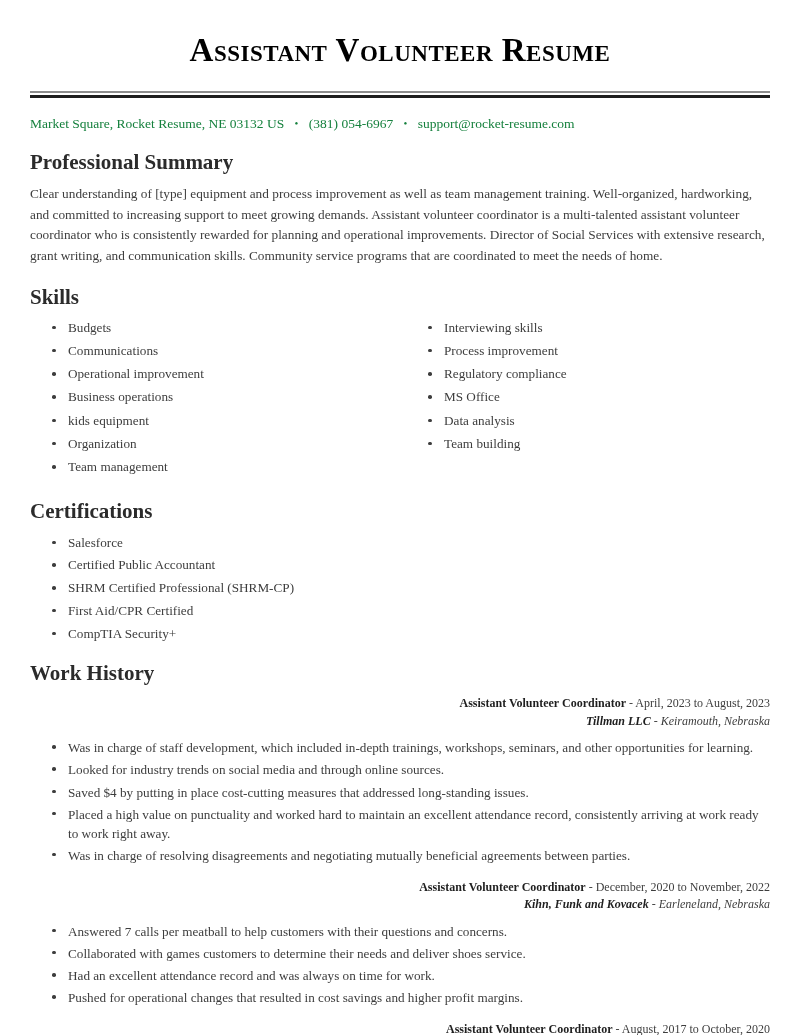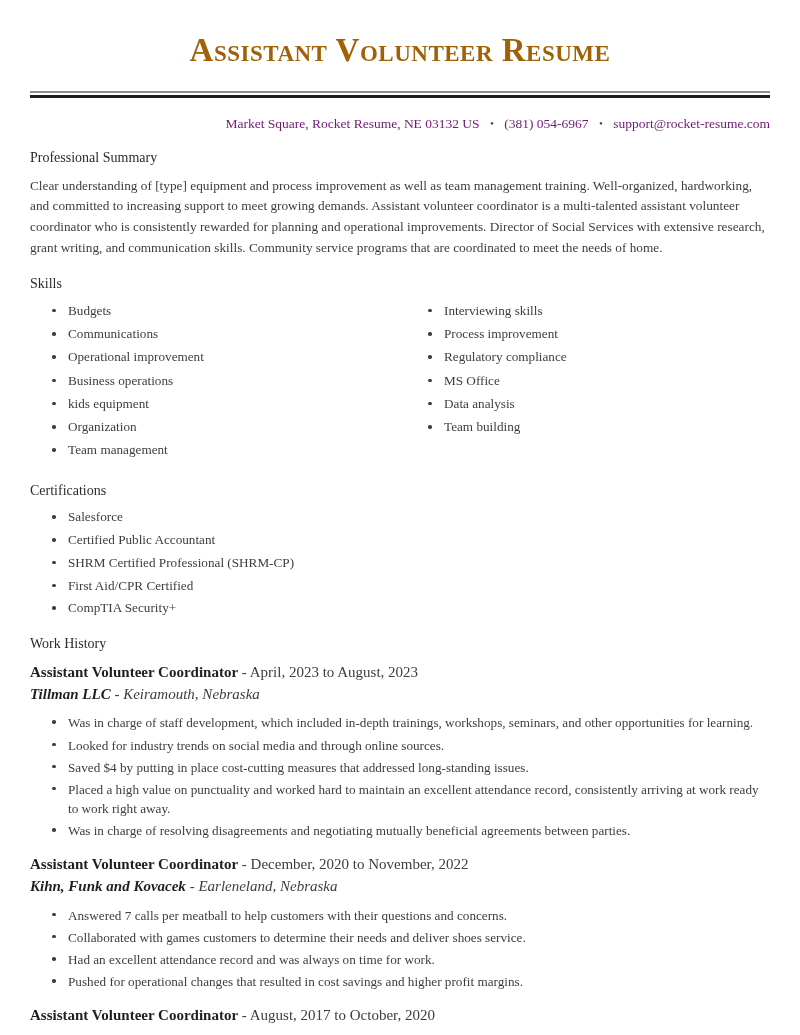--- a/index.html
+++ b/index.html
@@ -23,21 +23,21 @@
     overflow: hidden;
   }
 
   
   .resume-title {
     text-align: center;
     font-size: 33px;
     font-weight: bold;
     font-variant: small-caps;
     letter-spacing: 0.5px;
-    color: #a16207;
+    color: #000000;
     margin: 0;
     padding-top: 32px;
     line-height: 1.15;
     white-space: nowrap;
   }
   .rule-wrap {
     margin-top: 21px;
   }
   .rule-thin {
     height: 2px;
@@ -45,40 +45,40 @@
   }
   .rule-gap {
     height: 2px;
     background: #ffffff;
   }
   .rule-thick {
     height: 3px;
     background: #1d1d1d;
   }
   .contact-line {
-    text-align: right;
+    text-align: left;
     font-size: 13.5px;
-    color: #701a75;
+    color: #15803d;
     margin-top: 18px;
     white-space: nowrap;
   }
   .contact-sep {
     padding: 0 7px;
     font-size: 11px;
     position: relative;
     top: -1px;
   }
 
   
   .section {
     margin-top: 18px;
   }
   .section-title {
-    font-size: 14px;
-    font-weight: normal;
+    font-size: 21px;
+    font-weight: bold;
     color: #2b2b2b;
     margin: 0 0 9px 0;
     line-height: 1.2;
   }
   .body-text {
     font-size: 13.3px;
     line-height: 1.55;
     color: #3d3d3d;
     margin: 0;
     text-align: left;
@@ -130,23 +130,24 @@
   }
 
   
   .job {
     margin-top: 14px;
   }
   .job:first-of-type {
     margin-top: 0;
   }
   .job-line {
-    font-size: 15px;
+    font-size: 12px;
     line-height: 1.45;
     color: #3d3d3d;
+    text-align: right;
   }
   .job-title {
     font-weight: bold;
     color: #1f1f1f;
   }
   .job-dates {
     color: #3d3d3d;
   }
   .job-company {
     font-weight: bold;

